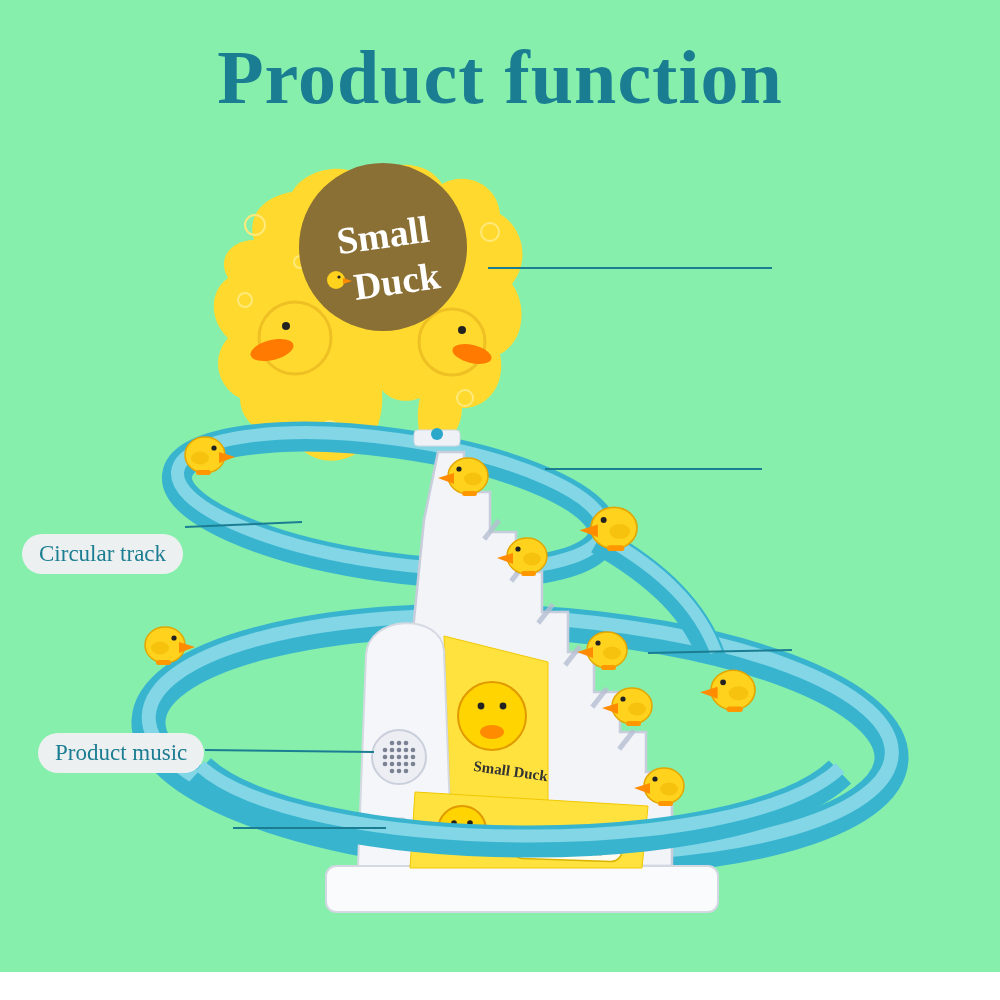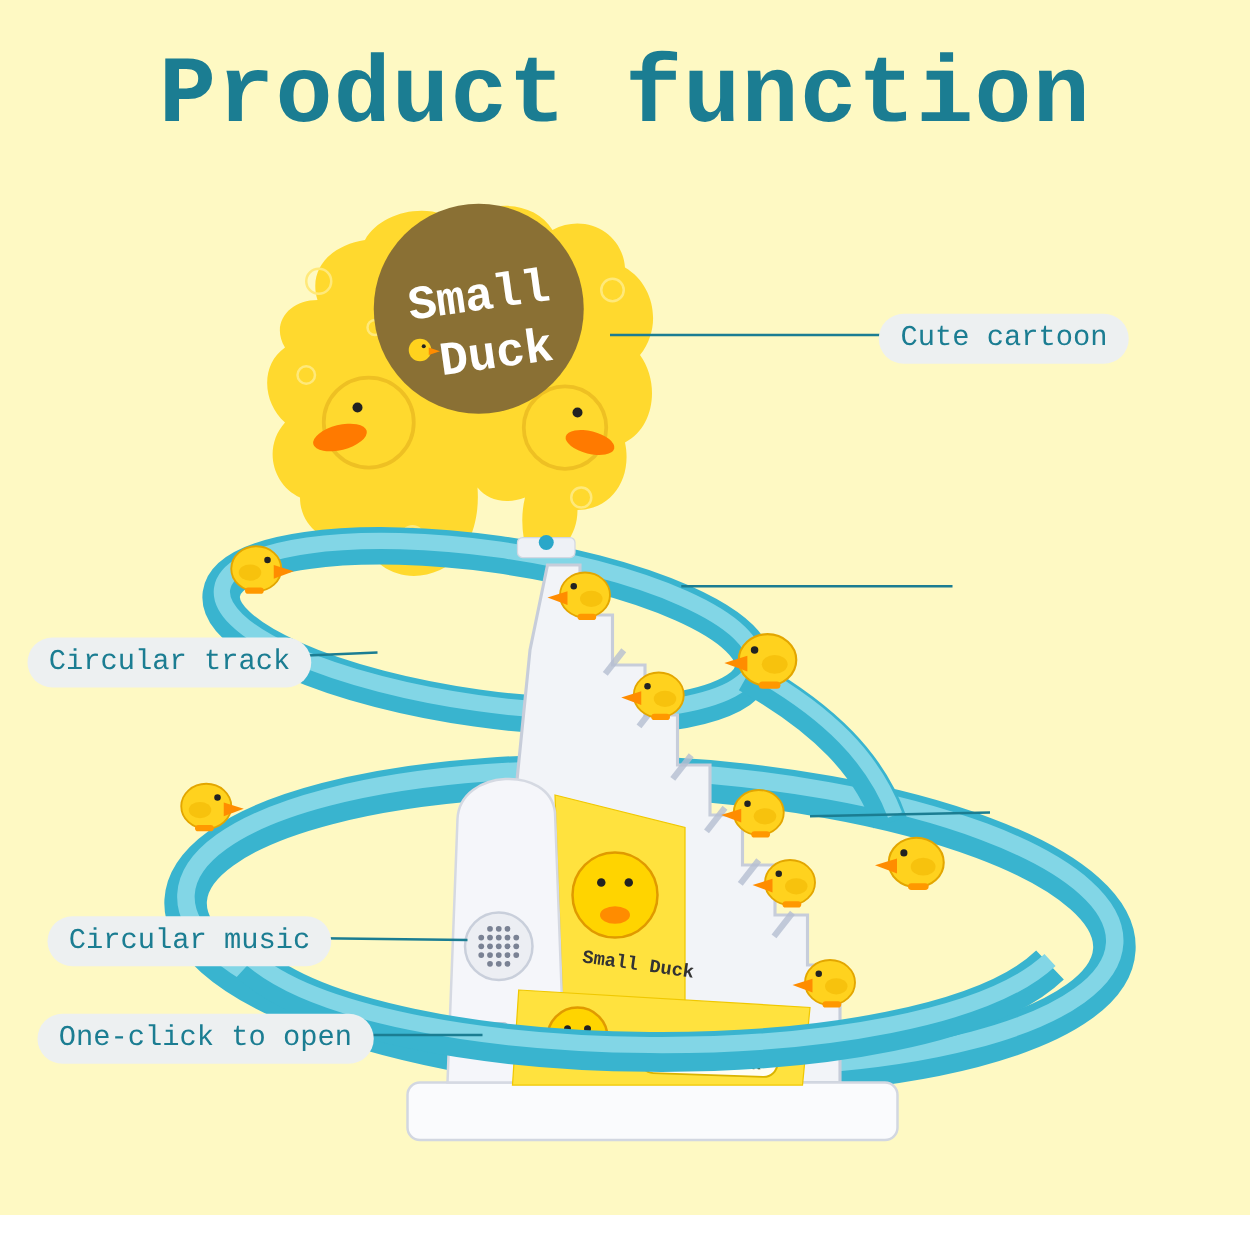--- a/index.html
+++ b/index.html
@@ -1,17 +1,17 @@
 <!DOCTYPE html>
 <html><head>
 <meta charset="utf-8">
 <style>
   html,body{margin:0;padding:0;background:#fff;}
-  .stage{position:relative;width:1000px;height:972px;background:#fef9c3;overflow:hidden;
-         font-family:Liberation Mono, monospace;}
+  .stage{position:relative;width:1000px;height:972px;background:#86efac;overflow:hidden;
+         font-family:Liberation Serif, serif;}
   .title{position:absolute;top:34px;left:0;width:100%;text-align:center;
          font-size:76px;font-weight:800;color:#1b7d92;letter-spacing:1px;}
   .toy-svg{position:absolute;left:0;top:0;width:1000px;height:1000px;}
   .pill{position:absolute;background:#edf0f1;color:#1b7d92;font-size:23px;
         padding:6px 17px;border-radius:20px;white-space:nowrap;line-height:1.2;}
 </style>
 </head>
 <body>
 
 <div class="stage">
@@ -166,18 +166,16 @@
     <g stroke="#1b7d92" stroke-width="2">
       <line x1="488" y1="268" x2="772" y2="268"></line>
       <line x1="545" y1="469" x2="762" y2="469"></line>
       <line x1="185" y1="527" x2="302" y2="522"></line>
       <line x1="648" y1="653" x2="792" y2="650"></line>
       <line x1="205" y1="750" x2="374" y2="752"></line>
       <line x1="233" y1="828" x2="386" y2="828"></line>
     </g>
   </svg>
 
-  <div class="pill" style="right:97px;top:251px;">Cute cartoon</div>
-  <div class="pill" style="left:22px;top:510px;">Circular track</div>
-  <div class="pill" style="left:38px;top:733px;">Circular music</div>
-  <div class="pill" style="left:30px;top:811px;">One-click to open</div>
+  <div class="pill" style="left:22px;top:534px;">Circular track</div>
+  <div class="pill" style="left:38px;top:733px;">Product music</div>
 
 </div>
 
 </body></html>

